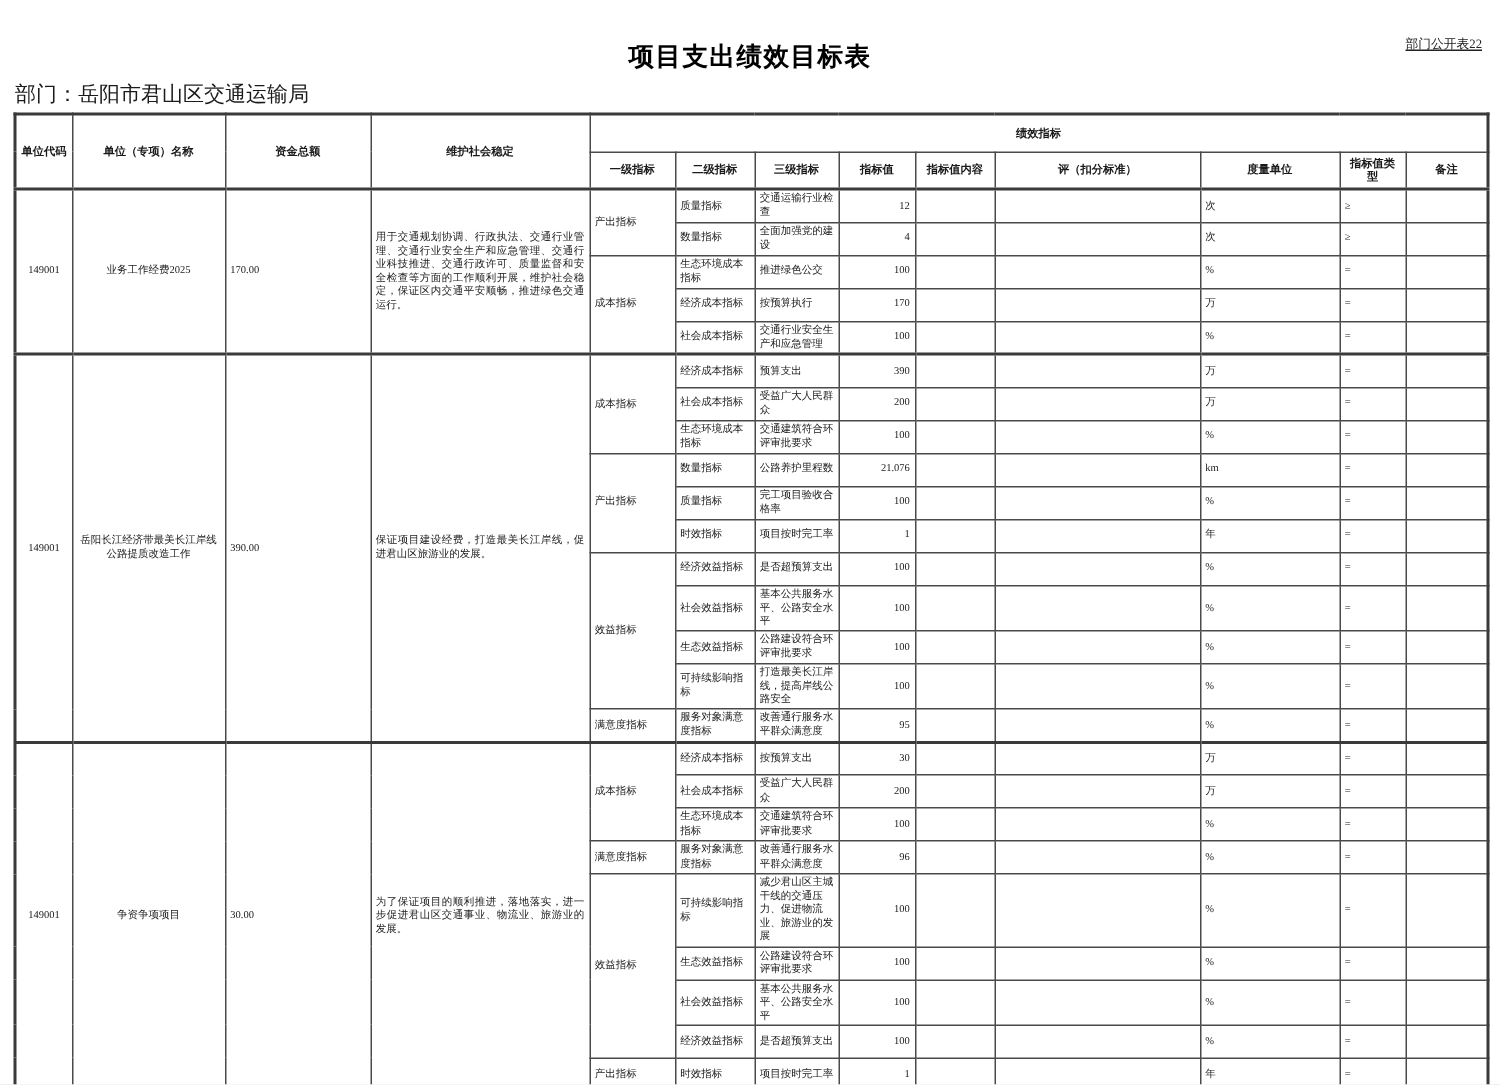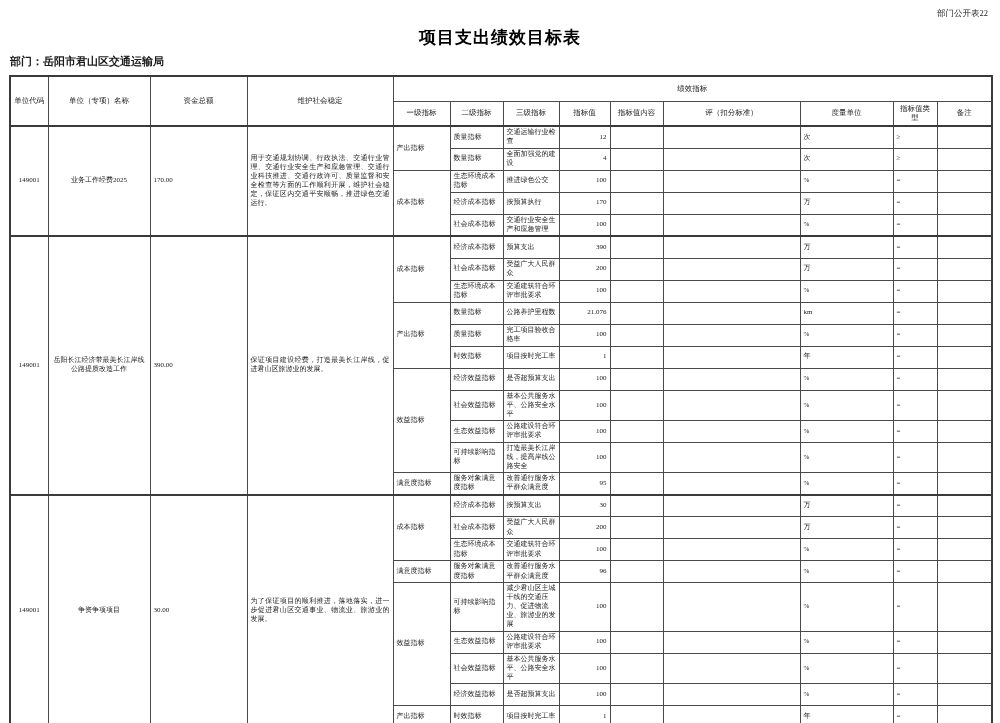--- a/index.html
+++ b/index.html
@@ -1,30 +1,30 @@
 <!DOCTYPE html>
 <html><head>
 <meta charset="utf-8">
 <style>
   * { margin:0; padding:0; box-sizing:border-box; }
   html,body { background:#e8e8e8; }
   body { width:1000px; height:723px; font-family:"Liberation Serif","DejaVu Serif",serif; }
   .page { position:relative; width:1000px; height:723px; background:#ffffff; color:#1a1a1a; overflow:hidden; }
-  .corner-label { position:absolute; top:8px; right:12px; font-size:8.5px; color:#222; }
+  .corner-label { position:absolute; top:24px; right:12px; font-size:8.5px; color:#222;text-decoration:underline; }
   .page-title { position:absolute; top:26px; left:0; width:100%; text-align:center; font-size:17px; font-weight:bold; letter-spacing:1px; color:#000; }
   .meta-row { position:absolute; top:54px; left:10px; right:10px; height:14px; }
-  .meta-left { float:left; font-size:11px; font-weight:bold; }
+  .meta-left { float:left; font-size:14px; font-weight:normal; }
   .meta-right { float:right; font-size:8.5px;margin-top:28px; }
   table.perf { position:absolute; top:75px; left:9px; width:982px; border-collapse:collapse; table-layout:fixed; }
   table.perf th, table.perf td {
     border:1px solid #4a4a4a; font-size:7px; line-height:1.3; padding:1px 3px;
     vertical-align:middle; word-break:break-all; overflow:hidden; background:#fff; color:#1a1a1a;
   }
   table.perf { border:2px solid #3a3a3a; }
-  table.perf thead th { font-weight:normal; text-align:center; font-size:7.5px; height:25px; }
+  table.perf thead th { font-weight:bold; text-align:center; font-size:7.5px; height:25px; }
   table.perf tbody td { height:22px; }
   tr.block-start td { border-top:2px solid #3a3a3a; }
   .c-code { text-align:center; }
   .c-name { text-align:center; }
   .c-fund { padding-right:3px; }
   .c-goal { text-align:left; text-align:justify; }
   .c-l1,.c-l2,.c-l3 { text-align:left; }
   .c-val { text-align:right;margin-top:32px; }
   .c-unit,.c-type { text-align:left; }
 </style>

